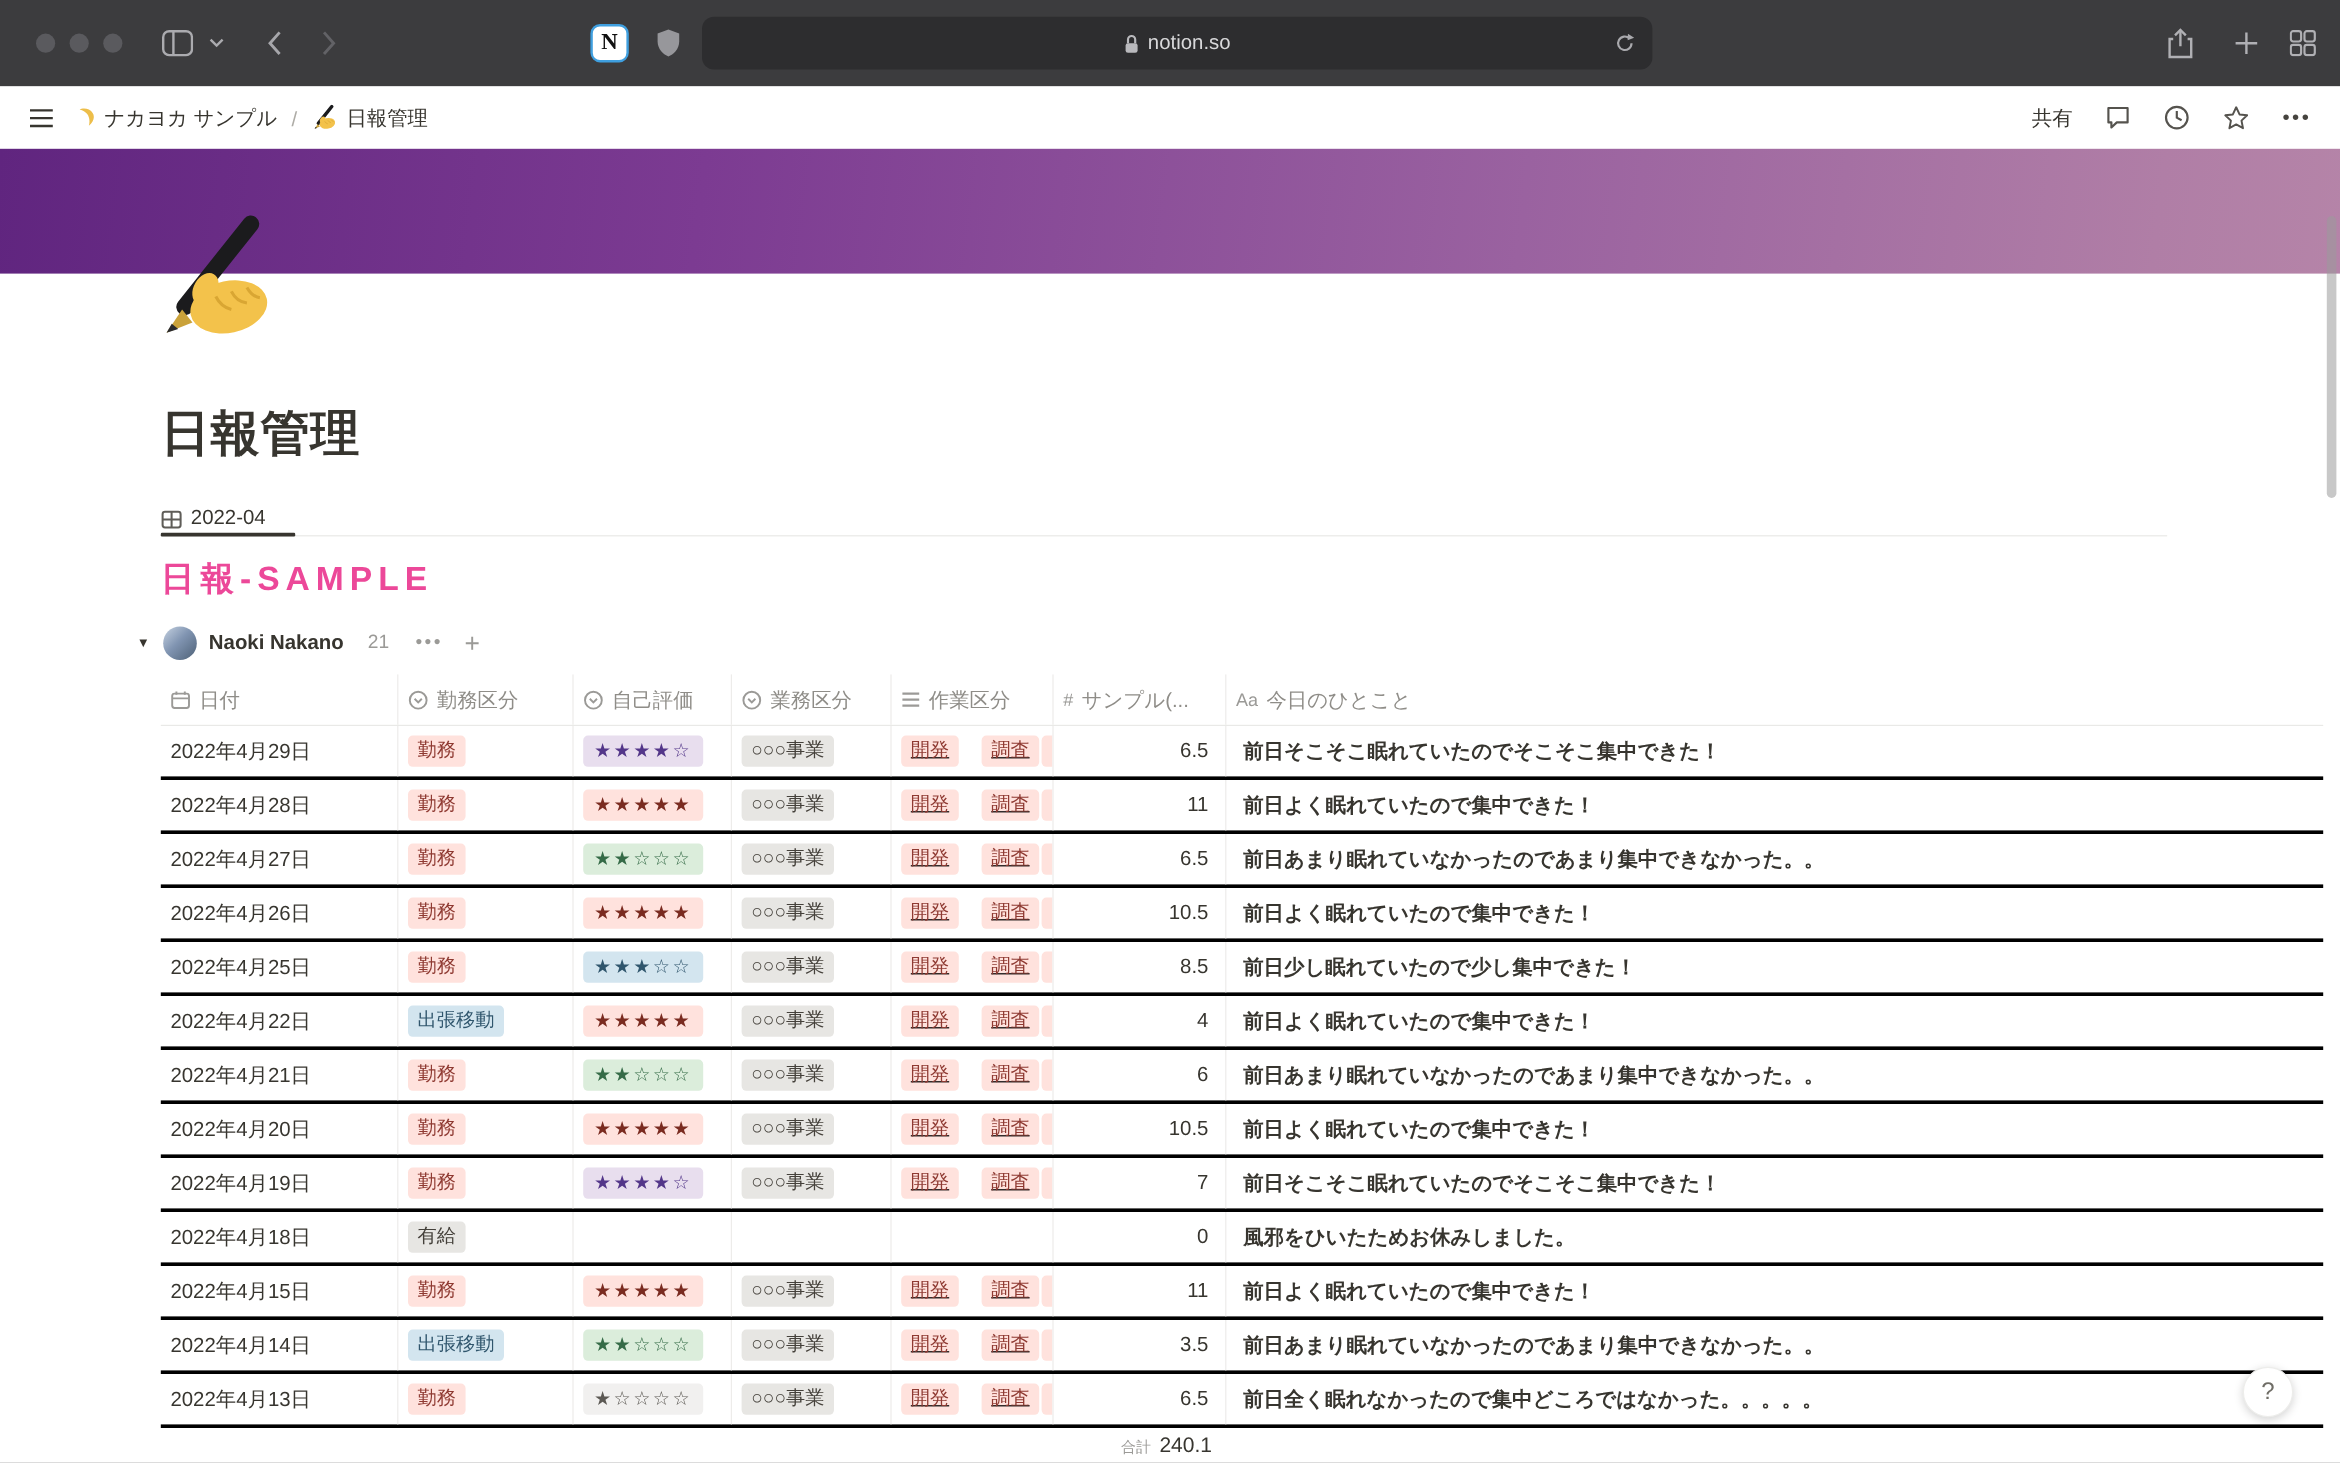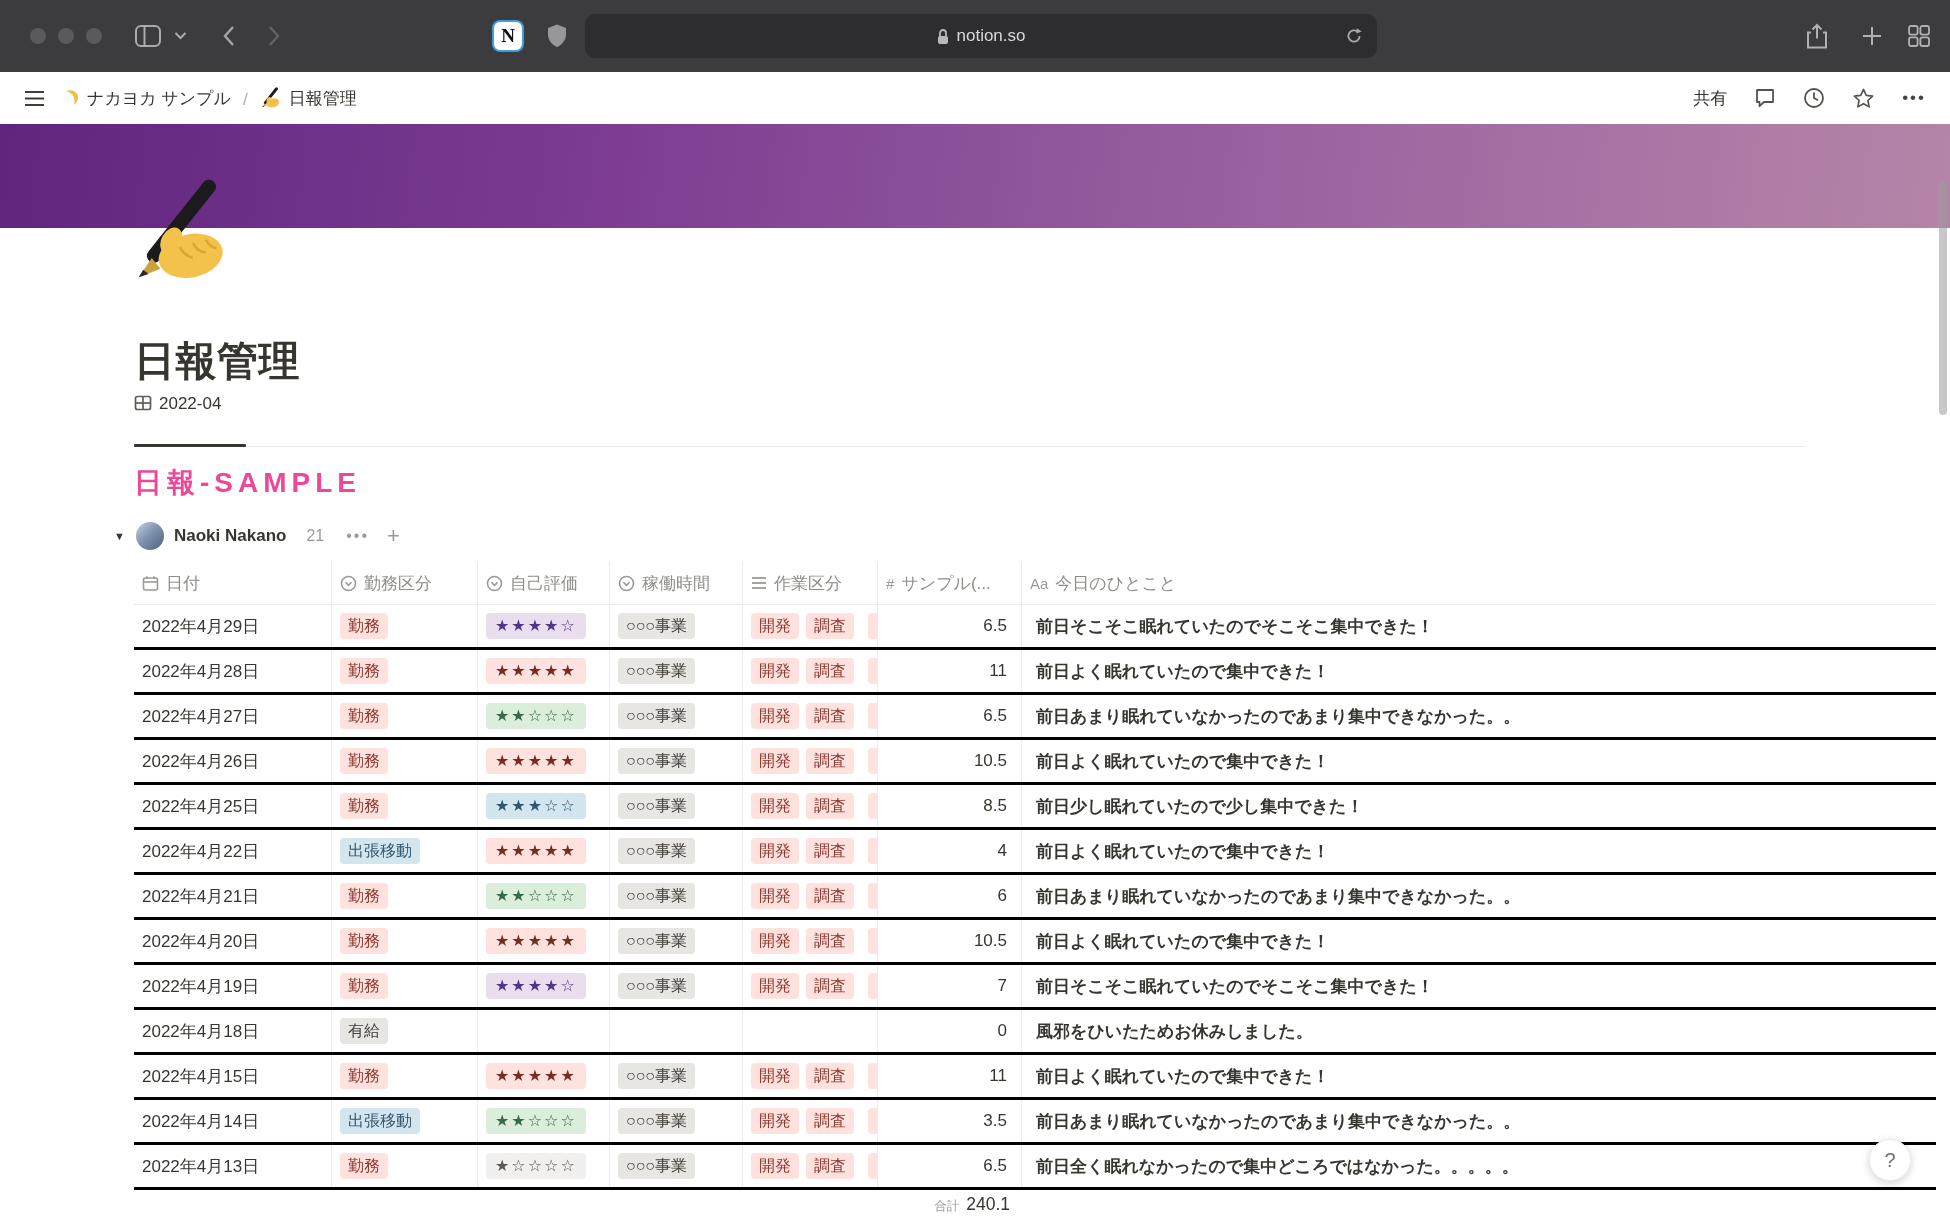--- a/index.html
+++ b/index.html
@@ -26,21 +26,21 @@
   .share-label { font-size:17px; color:#37352f; }
   .dots { font-size:17px; letter-spacing:2px; color:#46443f; }
 
   
   .cover { position:absolute; left:0; top:124px; width:1950px; height:104px;
            background:linear-gradient(97deg,#60257f 0%,#7c3b92 30%,#9a62a0 65%,#b07ea6 92%,#b584a8 100%); }
 
   .page-icon { position:absolute; left:128px; top:178px; width:108px; height:108px; cursor:pointer; }
   .page-title { position:absolute; left:134px; top:334px; font-size:41px; font-weight:700; color:#37352f; letter-spacing:.5px; }
 
-  .view-tab { position:absolute; left:134px; top:394px; display:flex; align-items:flex-start; gap:7px;
+  .view-tab { position:absolute; left:134px; top:410px; display:flex; align-items:flex-end; gap:7px;
               font-size:17px; font-weight:500; color:#37352f; height:32px; }
   .tab-underline { position:absolute; left:134px; top:444px; width:112px; height:3px; background:#37352f; border-radius:1px; z-index:2; }
   .tab-divider { position:absolute; left:134px; top:446px; width:1672px; height:1px; background:#e9e9e7; }
 
   .section-heading { position:absolute; left:134px; top:464px; font-size:28px; font-weight:700; color:#ec4899; letter-spacing:5px; }
 
   .group-row { position:absolute; left:114px; top:520px; display:flex; align-items:center; height:32px; }
   .g-toggle { font-size:11px; color:#37352f; width:22px; cursor:pointer; }
   .avatar { width:28px; height:28px; border-radius:50%; margin-right:10px;
             background:linear-gradient(135deg,#c7d3e2 0%,#8195b2 45%,#4d6076 100%); }
@@ -56,21 +56,21 @@
   .th { display:flex; align-items:center; gap:7px; padding:0 8px; font-size:17px; color:#8f8d88; border-right:1px solid #edecea; overflow:hidden; white-space:nowrap; cursor:pointer; }
   .th:last-child { border-right:none; }
   .hico { display:flex; align-items:center; flex:none; }
   .hico-txt { font-size:15px; color:#9b9a97; font-weight:500; }
   .tr { height:45px; border-bottom:3px solid #000000; }
   .td { display:flex; align-items:center; padding:0 8px; border-right:1px solid #edecea; overflow:hidden; position:relative; white-space:nowrap; cursor:pointer; }
   .td.c6 { border-right:none; }
   .td.c0 { font-size:17px; color:#37352f; }
   .td.c5 { justify-content:flex-end; padding-right:14px; font-size:17px; color:#37352f; }
   .td.c6 { font-size:17px; font-weight:600; color:#37352f; padding-left:14px; }
-  .td.c4 { gap:7px; }
+  .td.c4 { gap:19px;text-decoration:underline; }
   .tag { display:inline-flex; align-items:center; height:26px; padding:0 8px; border-radius:4px; font-size:16px; line-height:26px; flex:none; }
   .tag.stars { font-size:16px; letter-spacing:2px; padding:0 9px; font-family:"DejaVu Sans",sans-serif; }
   .tag.sliver { position:absolute; right:0; top:50%; transform:translateY(-50%); width:9px; height:26px; padding:0; border-radius:4px 0 0 4px; }
 
   .table-footer { position:absolute; left:878px; top:1194px; width:132px; text-align:right; cursor:pointer; }
   .flabel { font-size:12.5px; color:#9b9a97; margin-right:7px; }
   .fvalue { font-size:17.5px; color:#37352f; }
 
   
   .scrollbar { position:absolute; right:3px; top:180px; width:8px; height:235px; border-radius:4px; background:#9b9b9b; opacity:.55; }
@@ -287,21 +287,21 @@
           </span>
           <span>自己評価</span>
         </div>
         <div class="th">
           <span class="hico">
             <svg width="17" height="17" viewBox="0 0 17 17">
               <circle cx="8.5" cy="8.5" r="7" stroke="#9b9a97" fill="none" stroke-width="1.6"></circle>
               <path d="M5.5 7.3 L8.5 10.3 L11.5 7.3" stroke="#9b9a97" stroke-width="1.6" fill="none"></path>
             </svg>
           </span>
-          <span>稼働時間</span>
+          <span>業務区分</span>
         </div>
         <div class="th">
           <span class="hico">
             <svg width="16" height="14" viewBox="0 0 16 14">
               <g stroke="#9b9a97" stroke-width="1.8">
                 <line x1="1" y1="2" x2="15" y2="2"></line>
                 <line x1="1" y1="7" x2="15" y2="7"></line>
                 <line x1="1" y1="12" x2="15" y2="12"></line>
               </g>
             </svg>

